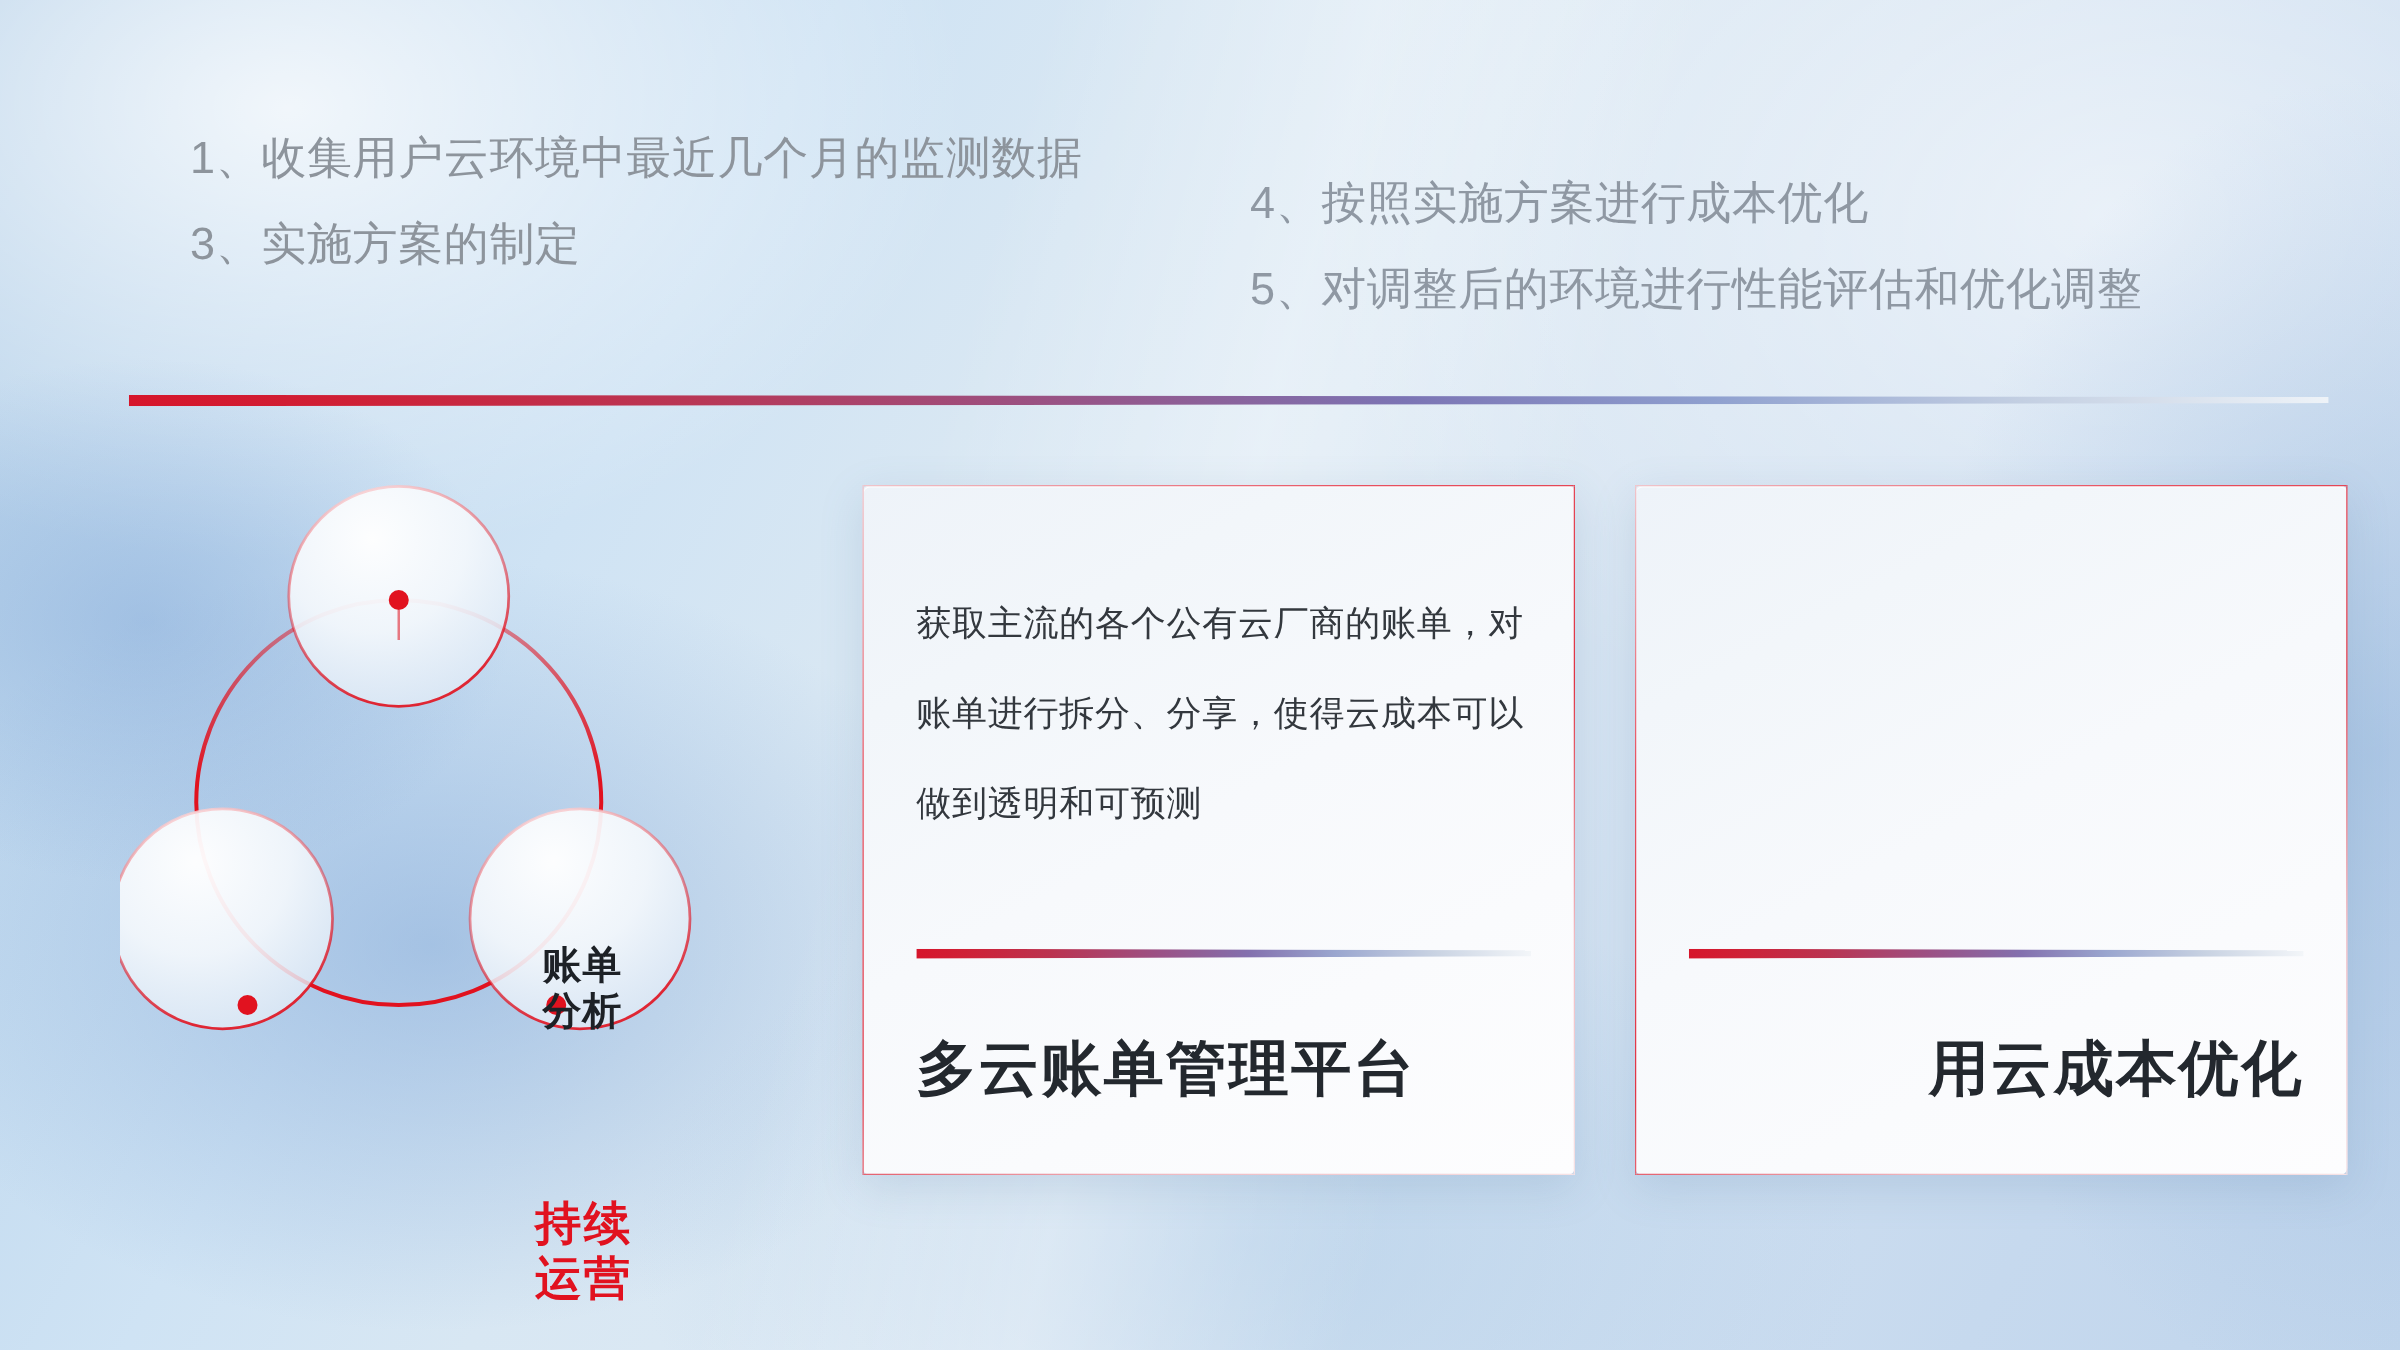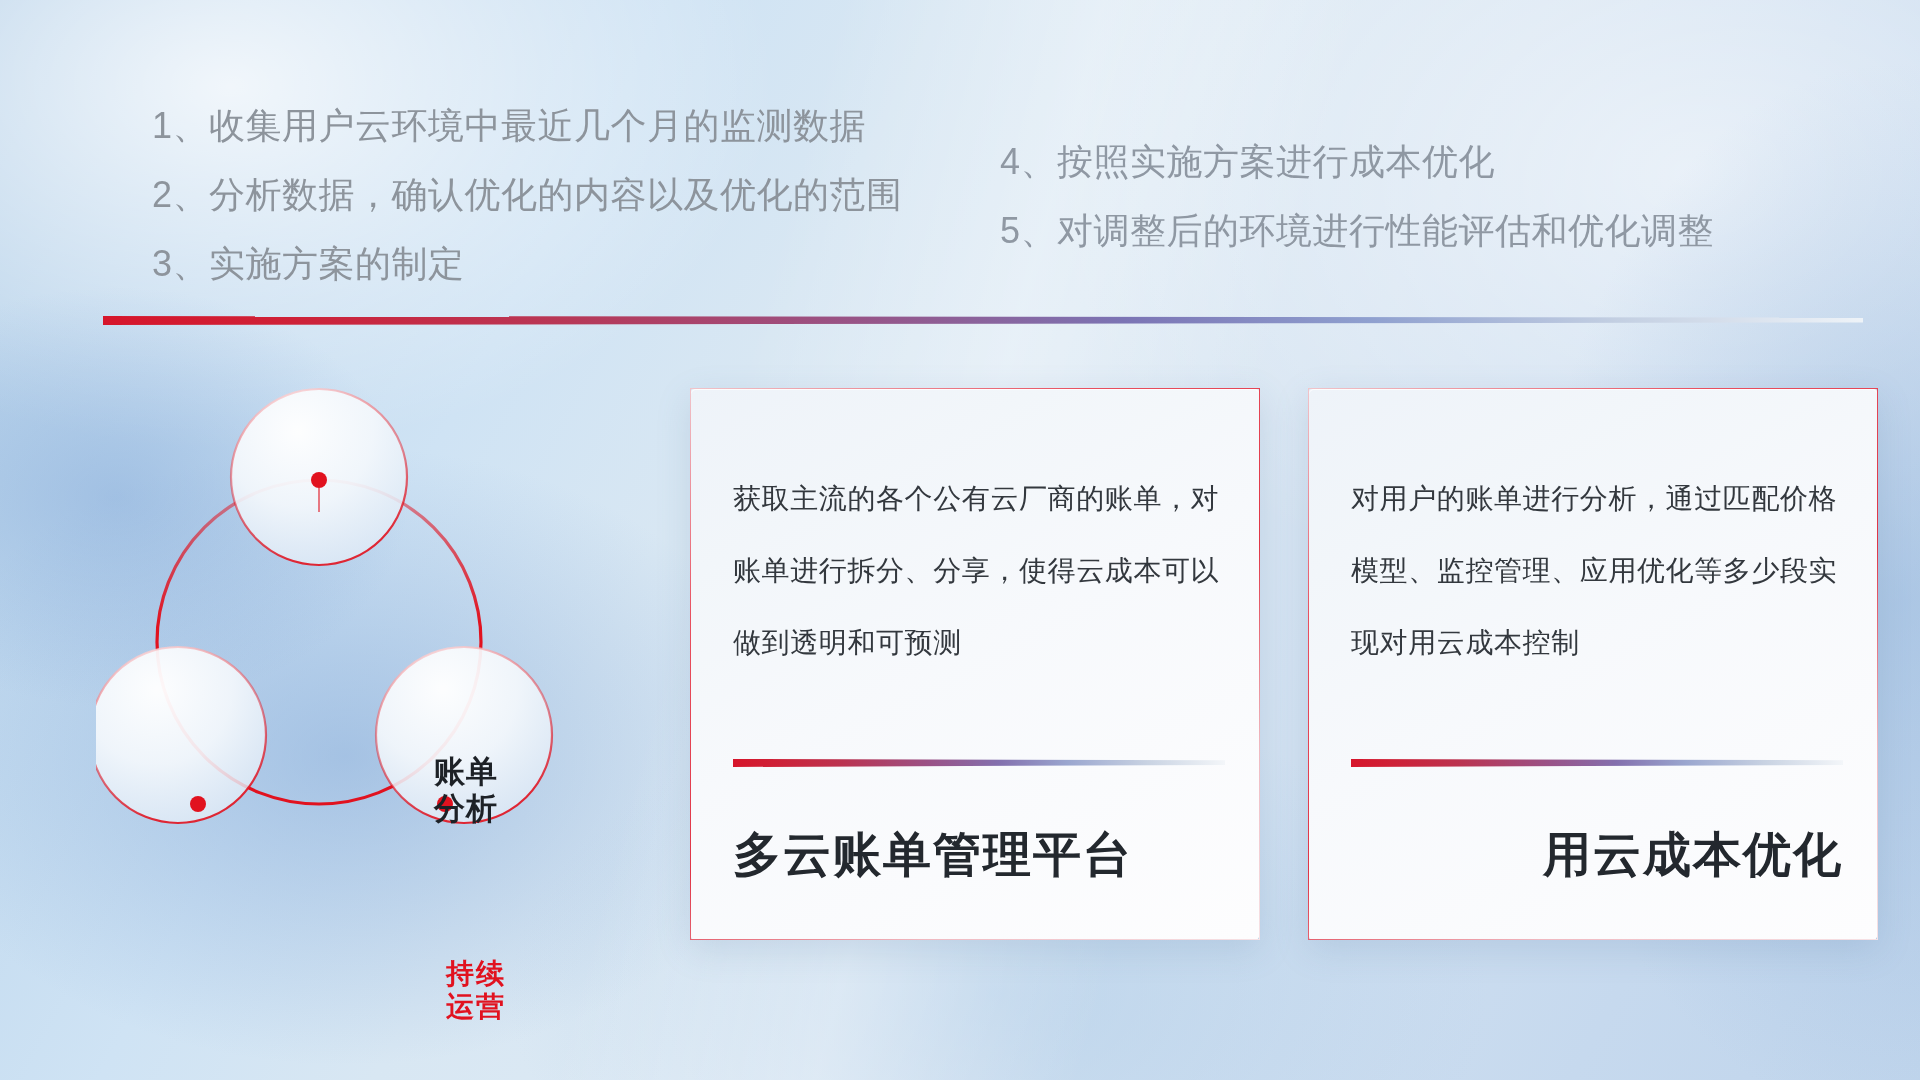--- a/index.html
+++ b/index.html
@@ -98,21 +98,21 @@
     text-align:right;
     line-height:1.18;
     font-weight:bold;
     color:#1d2126;
     white-space:pre-line;
     letter-spacing:1px;
   }
   .venn-label.top   { left:232px; top:402px;  width:170px; font-size:31px; }
   .venn-label.center{
     left:230px; top:605px; width:180px;
-    font-size:28px; color:#e1121f; letter-spacing:2px;
+    font-size:37px; color:#e1121f; letter-spacing:2px;
   }
 
   
   .card {
     position:absolute; z-index:5;
     border-radius:6px;
     border:1.6px solid;
     border-image:linear-gradient(150deg,#f0c5cb 0%, #e8505f 26%, #e03546 55%, #efb9c1 78%, #f6e2e5 100%) 1;
     background:linear-gradient(152deg,
       #eef3f9 0%,
@@ -170,21 +170,20 @@
   <div class="bg-layer bg-glow-c"></div>
   <div class="bg-layer bg-glow-d"></div>
   <div class="bg-layer bg-glow-e"></div>
   <div class="bg-layer bg-glow-f"></div>
   <div class="bg-layer bg-sheen"></div>
 </div>
 
 <div id="steps">
   <div class="step-col left">
     <div class="step-line">1、收集用户云环境中最近几个月的监测数据</div>
-    <div class="step-line">2、分析数据，确认优化的内容以及优化的范围</div>
     <div class="step-line">3、实施方案的制定</div>
   </div>
   <div class="step-col right">
     <div class="step-line">4、按照实施方案进行成本优化</div>
     <div class="step-line">5、对调整后的环境进行性能评估和优化调整</div>
   </div>
 </div>
 
 <div id="header-rule">
   <div class="bar"></div>
@@ -232,16 +231,15 @@
 运营</div>
 </div>
 
 <div class="card" id="card-1">
   <div class="card-body">获取主流的各个公有云厂商的账单，对账单进行拆分、分享，使得云成本可以做到透明和可预测</div>
   <div class="card-divider"></div>
   <div class="card-title">多云账单管理平台</div>
 </div>
 
 <div class="card" id="card-2">
-  <div class="card-body">对用户的账单进行分析，通过匹配价格模型、监控管理、应用优化等多少段实现对用云成本控制</div>
   <div class="card-divider"></div>
   <div class="card-title">用云成本优化</div>
 </div>
 
 </body></html>

